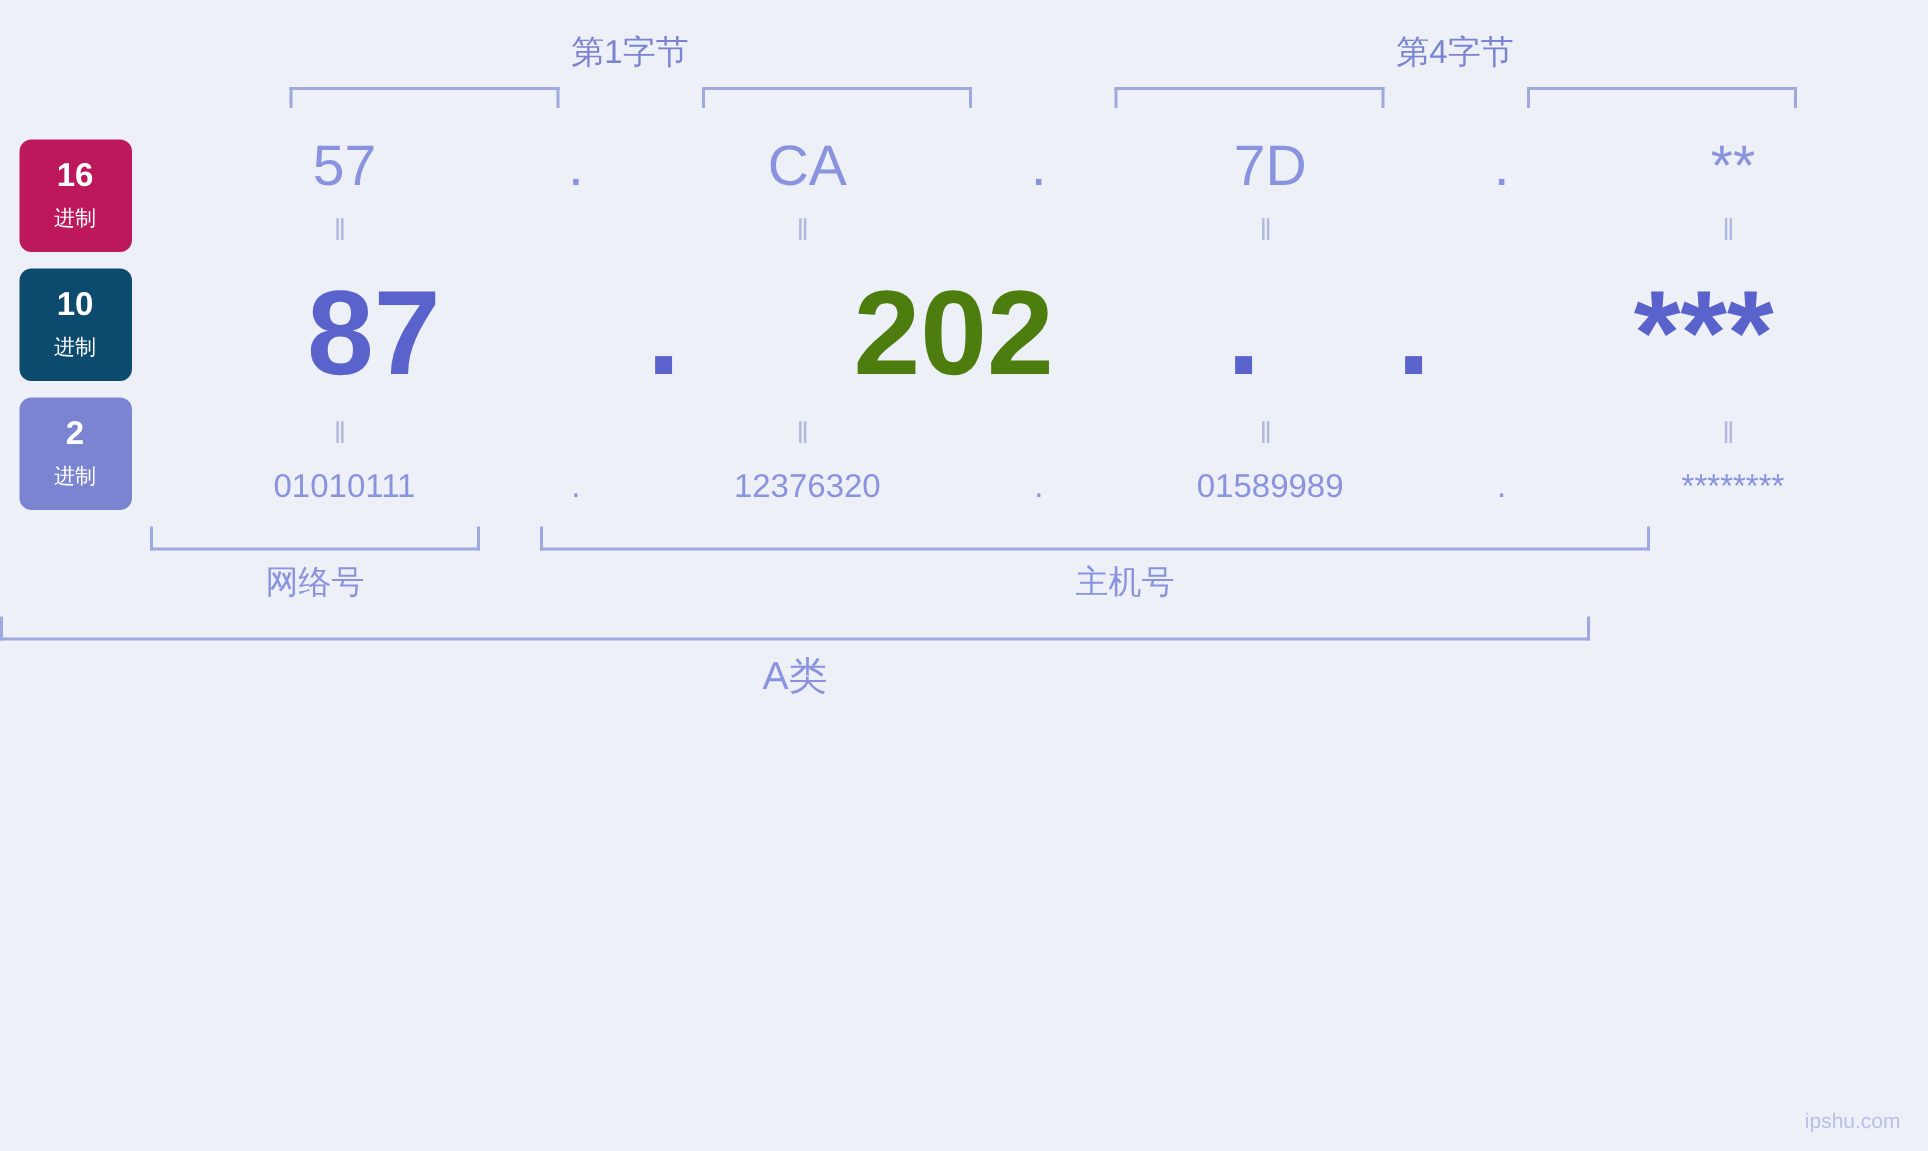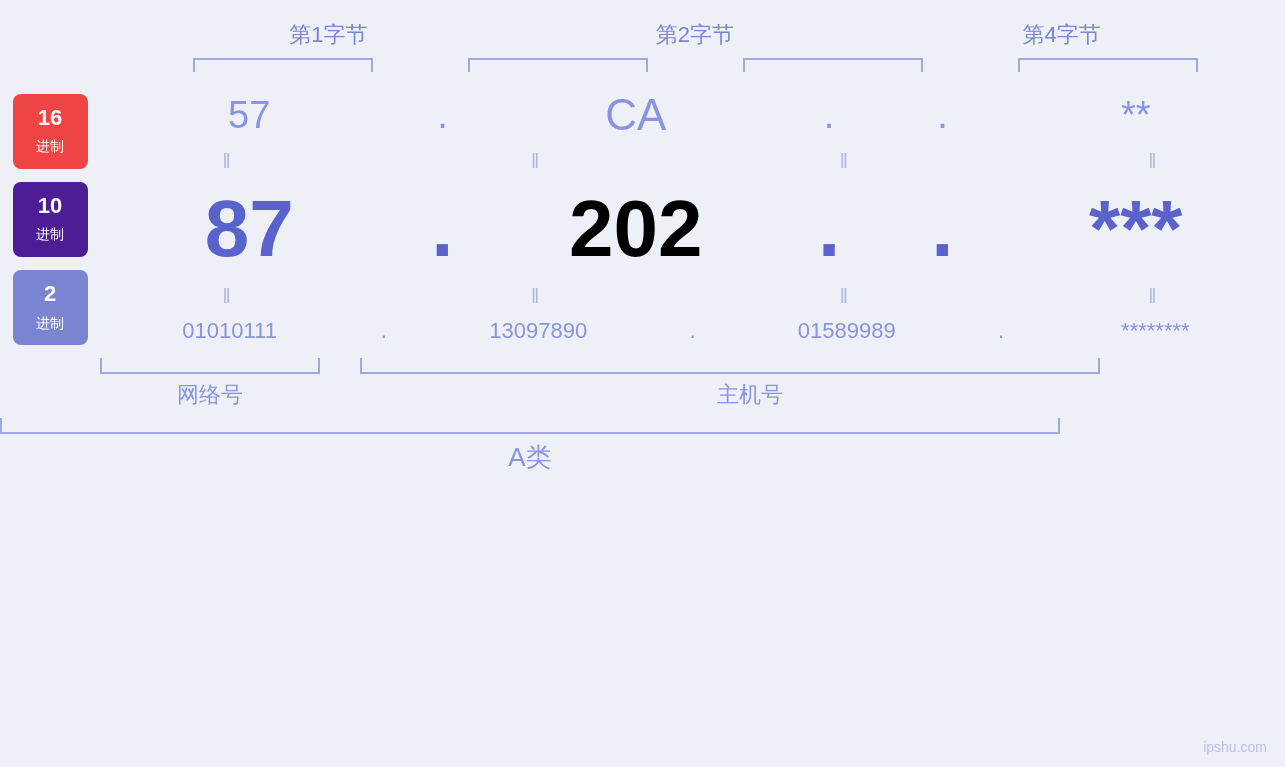--- a/index.html
+++ b/index.html
@@ -23,92 +23,92 @@
     }
 
   </style>
 </head>
 <body>
 
 <div class="main-container">
 
   <div style="display:flex; width:1100px; margin-left:145px; justify-content:space-around; margin-bottom:8px;">
     <div style="width:210px;text-align:center;color:#7b84d0;font-size:22px;">第1字节</div>
-    <div style="width:210px;text-align:center;color:#7b84d0;font-size:22px;">第2字节</div>
     <div style="width:210px;text-align:center;color:#7b84d0;font-size:22px;">第4字节</div>
   </div>
 
   <div style="display:flex; width:1100px; margin-left:145px; justify-content:space-around; margin-bottom:10px;">
     <div style="width:180px;height:14px;border-top:2px solid #a0a8e0;border-left:2px solid #a0a8e0;border-right:2px solid #a0a8e0;"></div>
     <div style="width:180px;height:14px;border-top:2px solid #a0a8e0;border-left:2px solid #a0a8e0;border-right:2px solid #a0a8e0;"></div>
     <div style="width:180px;height:14px;border-top:2px solid #a0a8e0;border-left:2px solid #a0a8e0;border-right:2px solid #a0a8e0;"></div>
     <div style="width:180px;height:14px;border-top:2px solid #a0a8e0;border-left:2px solid #a0a8e0;border-right:2px solid #a0a8e0;"></div>
   </div>
 
   <div style="display:flex; width:1260px; margin:0 auto; align-items:stretch;">
 
     <div style="display:flex; flex-direction:column; width:90px; margin-right:10px; justify-content:space-around; padding-top:5px;">
 
-      <div style="width:75px;height:75px;background:#ef4444;border-radius:8px;color:white;display:flex;flex-direction:column;align-items:center;justify-content:center;font-size:22px;font-weight:bold;line-height:1.2;">
+      <div style="width:75px;height:75px;background:#be185d;border-radius:8px;color:white;display:flex;flex-direction:column;align-items:center;justify-content:center;font-size:22px;font-weight:bold;line-height:1.2;">
         <span style="white-space:pre-line;text-align:center;font-size:22px;font-weight:bold;">16<br><span style="font-size:14px;font-weight:normal;">进制</span></span>
       </div>
 
-      <div style="width:75px;height:75px;background:#4c1d95;border-radius:8px;color:white;display:flex;flex-direction:column;align-items:center;justify-content:center;font-size:22px;font-weight:bold;line-height:1.2;">
+      <div style="width:75px;height:75px;background:#0c4a6e;border-radius:8px;color:white;display:flex;flex-direction:column;align-items:center;justify-content:center;font-size:22px;font-weight:bold;line-height:1.2;">
         <span style="white-space:pre-line;text-align:center;font-size:22px;font-weight:bold;">10<br><span style="font-size:14px;font-weight:normal;">进制</span></span>
       </div>
 
       <div style="width:75px;height:75px;background:#7b84d0;border-radius:8px;color:white;display:flex;flex-direction:column;align-items:center;justify-content:center;font-size:22px;font-weight:bold;line-height:1.2;">
         <span style="white-space:pre-line;text-align:center;font-size:22px;font-weight:bold;">2<br><span style="font-size:14px;font-weight:normal;">进制</span></span>
       </div>
     </div>
 
     <div style="flex:1; display:flex; flex-direction:column; justify-content:space-around;">
 
       <div style="display:flex; align-items:center; justify-content:space-around; padding: 8px 0;">
         <div style="width:200px;text-align:center;color:#8a93dd;font-size:38px;">57</div>
         <div style="width:40px;text-align:center;color:#8a93dd;font-size:38px;">.</div>
-        <div style="width:200px;text-align:center;color:#8a93dd;font-size:44px;">CA</div>
+        <div style="width:200px;text-align:center;color:#8a93dd;font-size:38px;">CA</div>
         <div style="width:40px;text-align:center;color:#8a93dd;font-size:38px;">.</div>
+        <div style="width:200px;text-align:center;color:#8a93dd;font-size:38px;">7D</div>
         <div style="width:40px;text-align:center;color:#8a93dd;font-size:38px;">.</div>
         <div style="width:200px;text-align:center;color:#8a93dd;font-size:38px;">**</div>
       </div>
 
       <div style="display:flex; align-items:center; justify-content:space-around; padding:2px 0;">
         <div style="width:200px;text-align:center;color:#b0b8e0;font-size:20px;letter-spacing:6px;">‖</div>
         <div style="width:40px;"></div>
         <div style="width:200px;text-align:center;color:#b0b8e0;font-size:20px;letter-spacing:6px;">‖</div>
         <div style="width:40px;"></div>
         <div style="width:200px;text-align:center;color:#b0b8e0;font-size:20px;letter-spacing:6px;">‖</div>
         <div style="width:40px;"></div>
         <div style="width:200px;text-align:center;color:#b0b8e0;font-size:20px;letter-spacing:6px;">‖</div>
       </div>
 
       <div style="display:flex; align-items:center; justify-content:space-around; padding: 8px 0;">
         <div style="width:200px;text-align:center;color:#5a63cc;font-size:80px;font-weight:bold;">87</div>
         <div style="width:40px;text-align:center;color:#5a63cc;font-size:80px;font-weight:bold;">.</div>
-        <div style="width:200px;text-align:center;color:#000000;font-size:80px;font-weight:bold;">202</div>
+        <div style="width:200px;text-align:center;color:#4d7c0f;font-size:80px;font-weight:bold;">202</div>
         <div style="width:40px;text-align:center;color:#5a63cc;font-size:80px;font-weight:bold;">.</div>
         <div style="width:40px;text-align:center;color:#5a63cc;font-size:80px;font-weight:bold;">.</div>
         <div style="width:200px;text-align:center;color:#5a63cc;font-size:80px;font-weight:bold;">***</div>
       </div>
 
       <div style="display:flex; align-items:center; justify-content:space-around; padding:2px 0;">
         <div style="width:200px;text-align:center;color:#b0b8e0;font-size:20px;letter-spacing:6px;">‖</div>
         <div style="width:40px;"></div>
         <div style="width:200px;text-align:center;color:#b0b8e0;font-size:20px;letter-spacing:6px;">‖</div>
         <div style="width:40px;"></div>
         <div style="width:200px;text-align:center;color:#b0b8e0;font-size:20px;letter-spacing:6px;">‖</div>
         <div style="width:40px;"></div>
         <div style="width:200px;text-align:center;color:#b0b8e0;font-size:20px;letter-spacing:6px;">‖</div>
       </div>
 
       <div style="display:flex; align-items:center; justify-content:space-around; padding: 8px 0;">
         <div style="width:200px;text-align:center;color:#8a93dd;font-size:22px;">01010111</div>
         <div style="width:40px;text-align:center;color:#8a93dd;font-size:22px;">.</div>
-        <div style="width:200px;text-align:center;color:#8a93dd;font-size:22px;">13097890</div>
+        <div style="width:200px;text-align:center;color:#8a93dd;font-size:22px;">12376320</div>
         <div style="width:40px;text-align:center;color:#8a93dd;font-size:22px;">.</div>
         <div style="width:200px;text-align:center;color:#8a93dd;font-size:22px;">01589989</div>
         <div style="width:40px;text-align:center;color:#8a93dd;font-size:22px;">.</div>
         <div style="width:200px;text-align:center;color:#8a93dd;font-size:22px;">********</div>
       </div>
 
     </div>
   </div>
 
   <div style="display:flex; width:1160px; margin-left:100px; margin-top:6px; align-items:flex-start; gap:0;">

